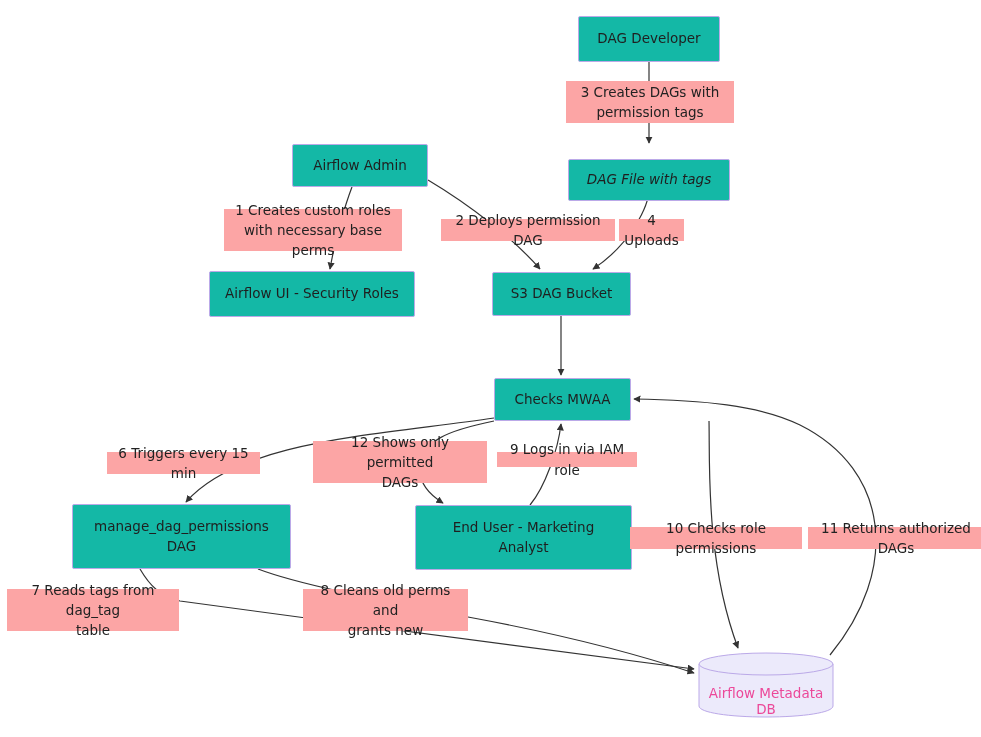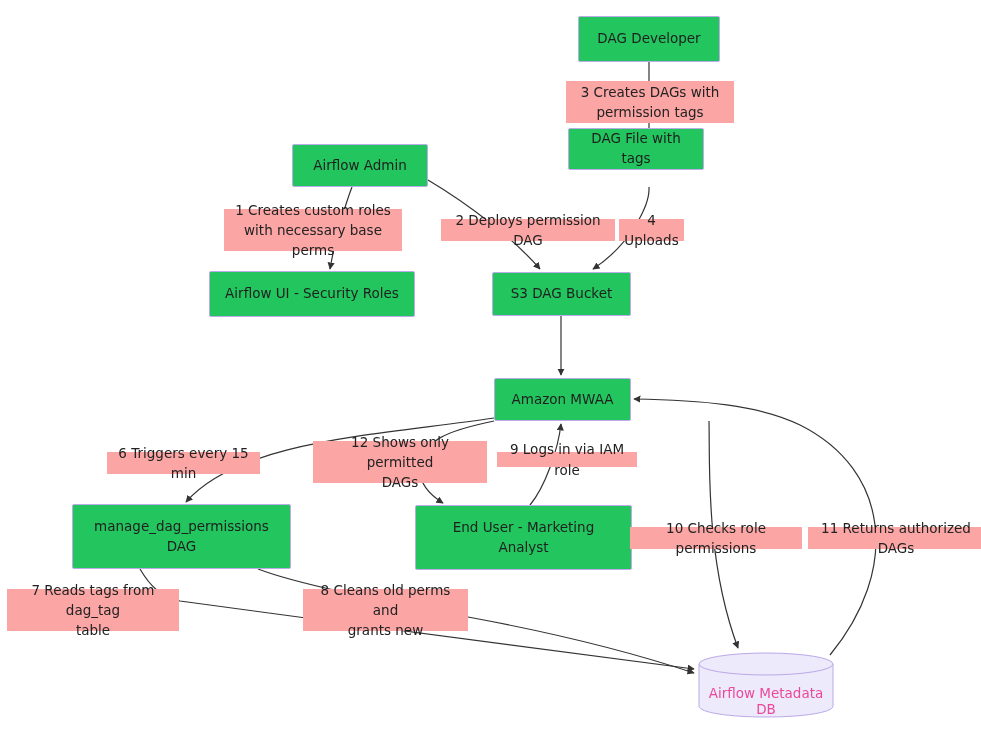--- a/index.html
+++ b/index.html
@@ -20,21 +20,21 @@
   #edges {
     position: absolute;
     left: 0;
     top: 0;
     width: 981px;
     height: 737px;
   }
   .node {
     position: absolute;
     box-sizing: border-box;
-    background: #22c55e;
+    background: #14b8a6;
     border: 1px solid #BBA9E8;
     border-radius: 2px;
     display: flex;
     align-items: center;
     justify-content: flex-end;
     text-align: center;
     color: #1f1f1f;
     font-size: 13.5px;
     line-height: 1.45;
     z-index: 3;
@@ -116,34 +116,34 @@
   </svg>
 
   <div class="node" style="left:578px; top:16px; width:142px; height:46px;">
     <span>DAG Developer</span>
   </div>
 
   <div class="node" style="left:292px; top:144px; width:136px; height:43px;">
     <span>Airflow Admin</span>
   </div>
 
-  <div class="node" style="left:568px; top:128px; width:136px; height:42px;">
+  <div class="node" style="left:568px; top:159px; width:162px; height:42px;font-style:italic;">
     <span>DAG File with tags</span>
   </div>
 
   <div class="node" style="left:209px; top:271px; width:206px; height:46px;">
     <span>Airflow UI - Security Roles</span>
   </div>
 
   <div class="node" style="left:492px; top:272px; width:139px; height:44px;">
     <span>S3 DAG Bucket</span>
   </div>
 
   <div class="node" style="left:494px; top:378px; width:137px; height:43px;">
-    <span>Amazon MWAA</span>
+    <span>Checks MWAA</span>
   </div>
 
   <div class="node" style="left:72px; top:504px; width:219px; height:65px;">
     <span>manage_dag_permissions
 DAG</span>
   </div>
 
   <div class="node" style="left:383px; top:505px; width:217px; height:65px;margin-left:32px;">
     <span>End User - Marketing
 Analyst</span>

